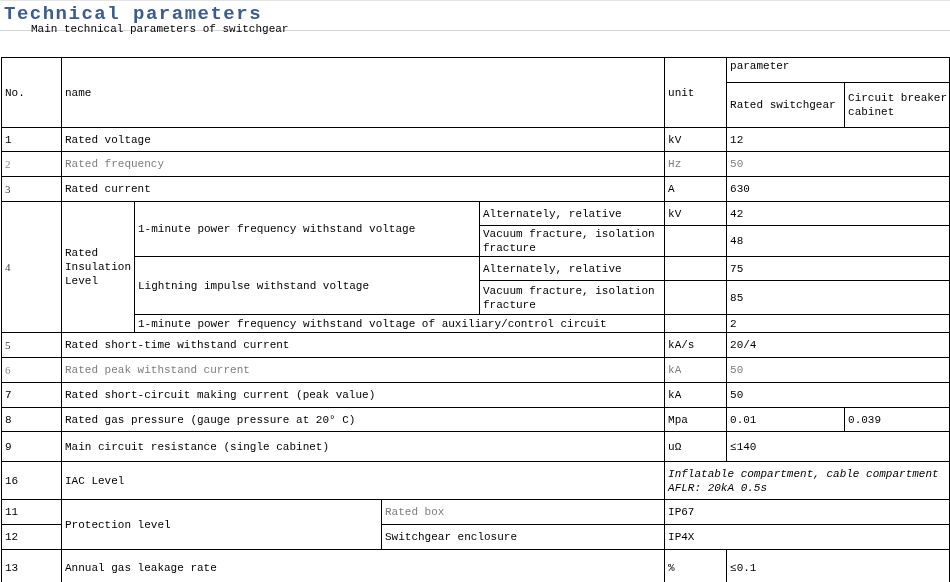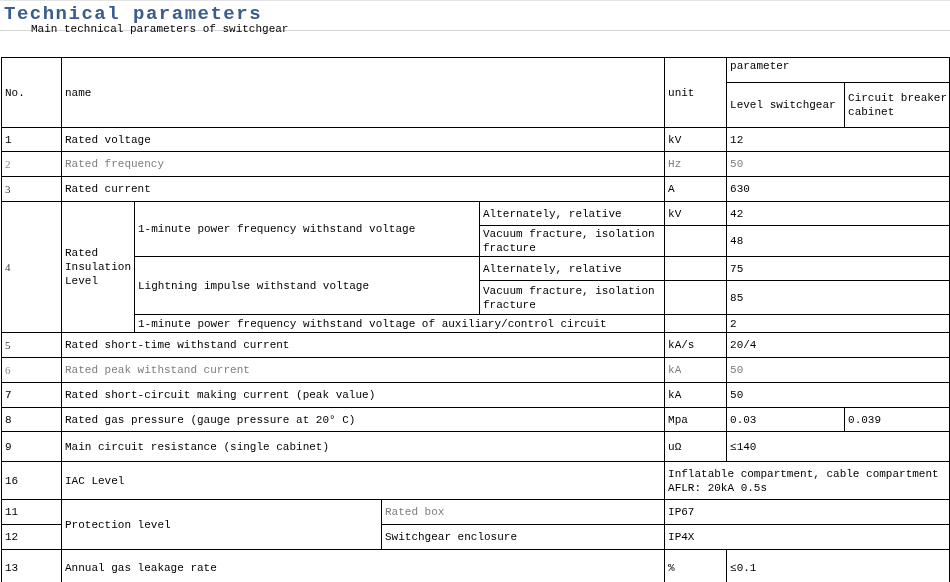--- a/index.html
+++ b/index.html
@@ -23,21 +23,21 @@
   table.params td {
     border:1px solid #000;
     font-size:11px; line-height:14px;
     padding:1px 1px 1px 3px;
     vertical-align:middle; text-align:left;
     overflow:hidden; word-wrap:break-word;
   }
   .bignum { font-family:"Liberation Serif", serif; font-size:16px; color:#3f3f3f; }
   .muted { color:#7d7d7d; }
   .bignum.muted { color:#8d8d8d; }
-  .vblock span { display:block; }
+  .vblock span { display:block;font-style:italic; }
 </style>
 </head>
 <body>
 
 <div class="page">
   <div class="top-line"></div>
   <div class="page-title">Technical parameters</div>
   <div class="title-divider"></div>
   <div class="subtitle">Main technical parameters of switchgear</div>
 
@@ -54,21 +54,21 @@
     </colgroup>
 
     <tbody>
         <tr style="height:25px">
       <td rowspan="2">No.</td>
       <td rowspan="2" colspan="4">name</td>
       <td rowspan="2">unit</td>
       <td colspan="2" style="vertical-align:top">parameter</td>
     </tr>
     <tr style="height:45px">
-      <td>Level switchgear</td>
+      <td>Rated switchgear</td>
       <td>Circuit breaker cabinet</td>
     </tr>
 
     <tr style="height:24px">
       <td>1</td>
       <td colspan="4">Rated voltage</td>
       <td>kV</td>
       <td colspan="2">12</td>
     </tr>
 
@@ -134,21 +134,21 @@
       <td>7</td>
       <td colspan="4">Rated short-circuit making current (peak value)</td>
       <td>kA</td>
       <td colspan="2">50</td>
     </tr>
 
     <tr style="height:24px">
       <td>8</td>
       <td colspan="4">Rated gas pressure (gauge pressure at 20° C)</td>
       <td>Mpa</td>
-      <td>0.03</td>
+      <td>0.01</td>
       <td>0.039</td>
     </tr>
 
     <tr style="height:30px">
       <td>9</td>
       <td colspan="4">Main circuit resistance (single cabinet)</td>
       <td>uΩ</td>
       <td colspan="2">≤140</td>
     </tr>
 

